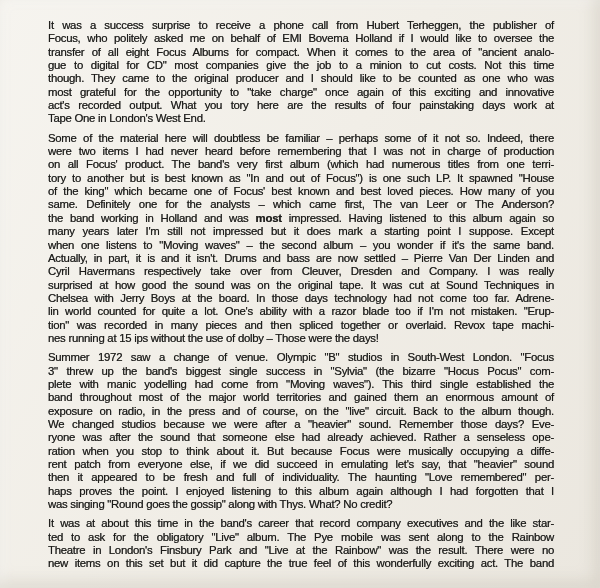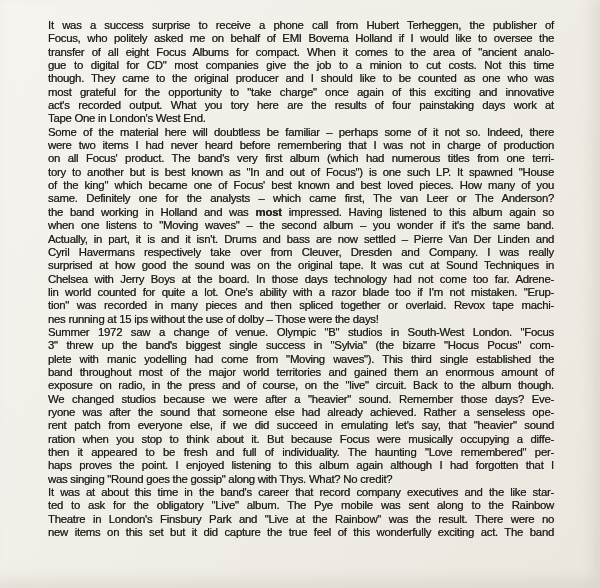--- a/index.html
+++ b/index.html
@@ -32,20 +32,21 @@
     width: 506px;
     font-family: "Liberation Sans", "DejaVu Sans", sans-serif;
     font-size: 11.4px;
     line-height: 13.35px;
     letter-spacing: -0.28px;
     color: var(--ink);
     -webkit-text-stroke: 0.22px rgba(30, 30, 28, 0.55);
     text-shadow: 0 0 0.45px rgba(40, 40, 38, 0.55);
   }
   .paragraph + .paragraph {
+    margin-top: 6px;
   }
   .line {
     white-space: nowrap;
     text-align: justify;
     text-align-last: justify;
     text-justify: inter-word;
   }
   
   .paragraph .line:last-child {
     text-align-last: left;
@@ -74,39 +75,40 @@
       <div class="line">Tape One in London's West End.</div>
     </div>
   <div class="paragraph">
       <div class="line">Some of the material here will doubtless be familiar – perhaps some of it not so. Indeed, there</div>
       <div class="line">were two items I had never heard before remembering that I was not in charge of production</div>
       <div class="line">on all Focus' product. The band's very first album (which had numerous titles from one terri-</div>
       <div class="line">tory to another but is best known as "In and out of Focus") is one such LP. It spawned "House</div>
       <div class="line">of the king" which became one of Focus' best known and best loved pieces. How many of you</div>
       <div class="line">same. Definitely one for the analysts – which came first, The van Leer or The Anderson?</div>
       <div class="line">the band working in Holland and was <b>most</b> impressed. Having listened to this album again so</div>
+      <div class="line">many years later I'm still not impressed but it does mark a starting point I suppose. Except</div>
       <div class="line">when one listens to "Moving waves" – the second album – you wonder if it's the same band.</div>
       <div class="line">Actually, in part, it is and it isn't. Drums and bass are now settled – Pierre Van Der Linden and</div>
       <div class="line">Cyril Havermans respectively take over from Cleuver, Dresden and Company. I was really</div>
       <div class="line">surprised at how good the sound was on the original tape. It was cut at Sound Techniques in</div>
       <div class="line">Chelsea with Jerry Boys at the board. In those days technology had not come too far. Adrene-</div>
       <div class="line">lin world counted for quite a lot. One's ability with a razor blade too if I'm not mistaken. "Erup-</div>
       <div class="line">tion" was recorded in many pieces and then spliced together or overlaid. Revox tape machi-</div>
       <div class="line">nes running at 15 ips without the use of dolby – Those were the days!</div>
     </div>
   <div class="paragraph">
       <div class="line">Summer 1972 saw a change of venue. Olympic "B" studios in South-West London. "Focus</div>
       <div class="line">3" threw up the band's biggest single success in "Sylvia" (the bizarre "Hocus Pocus" com-</div>
       <div class="line">plete with manic yodelling had come from "Moving waves"). This third single established the</div>
       <div class="line">band throughout most of the major world territories and gained them an enormous amount of</div>
       <div class="line">exposure on radio, in the press and of course, on the "live" circuit. Back to the album though.</div>
       <div class="line">We changed studios because we were after a "heavier" sound. Remember those days? Eve-</div>
       <div class="line">ryone was after the sound that someone else had already achieved. Rather a senseless ope-</div>
+      <div class="line">ration when you stop to think about it. But because Focus were musically occupying a diffe-</div>
       <div class="line">rent patch from everyone else, if we did succeed in emulating let's say, that "heavier" sound</div>
-      <div class="line">ration when you stop to think about it. But because Focus were musically occupying a diffe-</div>
       <div class="line">then it appeared to be fresh and full of individuality. The haunting "Love remembered" per-</div>
       <div class="line">haps proves the point. I enjoyed listening to this album again although I had forgotten that I</div>
       <div class="line">was singing "Round goes the gossip" along with Thys. What? No credit?</div>
     </div>
   <div class="paragraph clipped">
       <div class="line">It was at about this time in the band's career that record company executives and the like star-</div>
       <div class="line">ted to ask for the obligatory "Live" album. The Pye mobile was sent along to the Rainbow</div>
       <div class="line">Theatre in London's Finsbury Park and "Live at the Rainbow" was the result. There were no</div>
       <div class="line">new items on this set but it did capture the true feel of this wonderfully exciting act. The band</div>
     </div>

